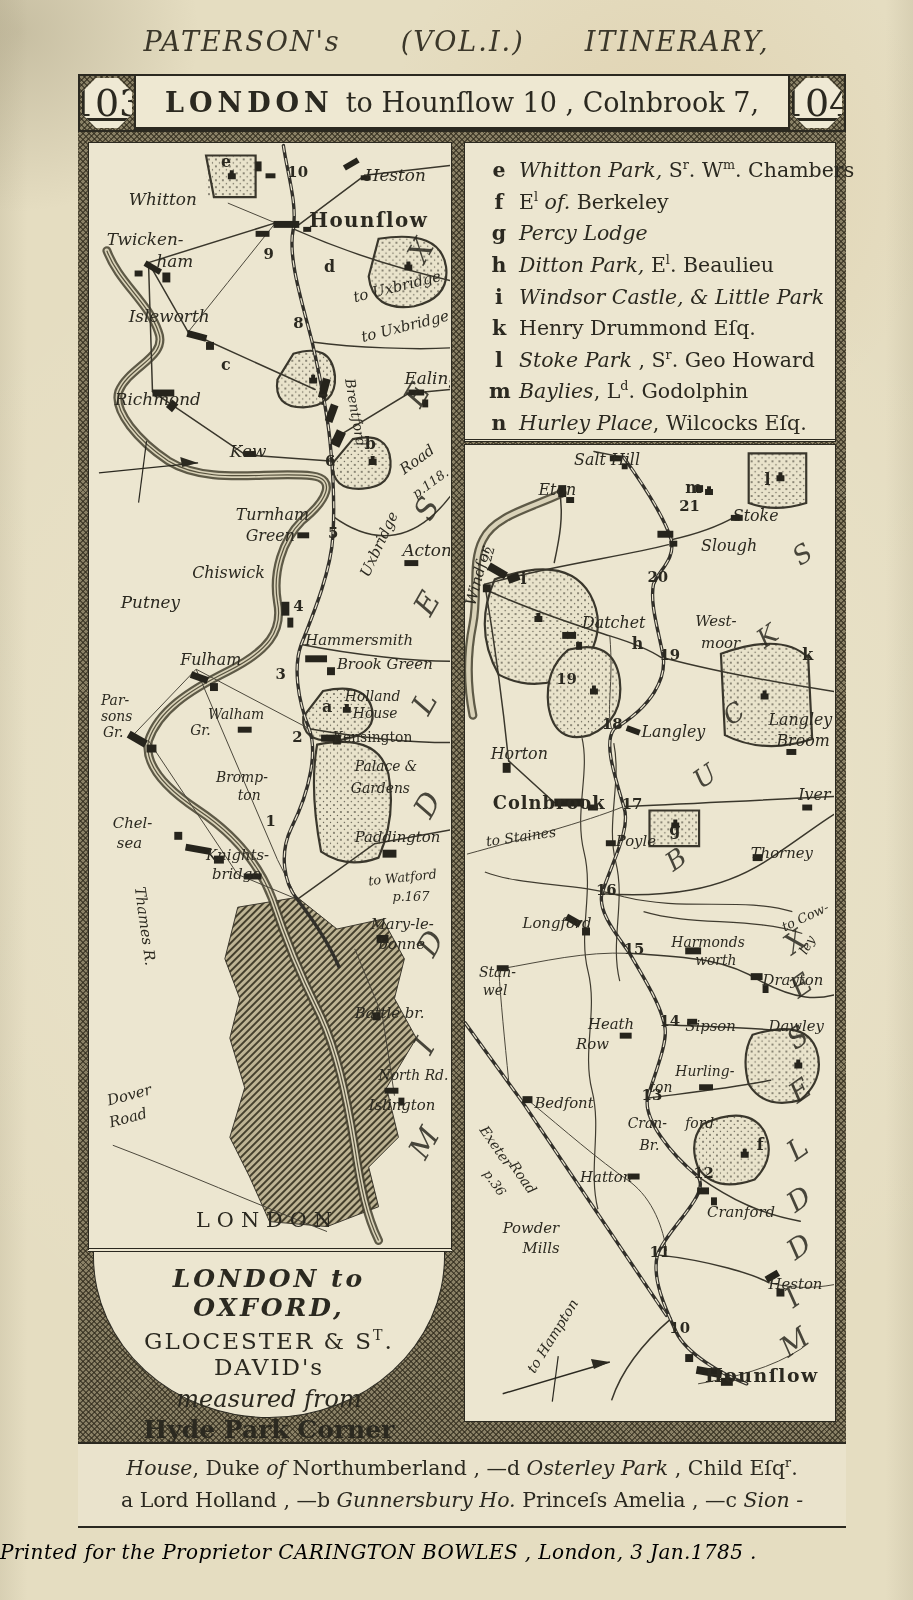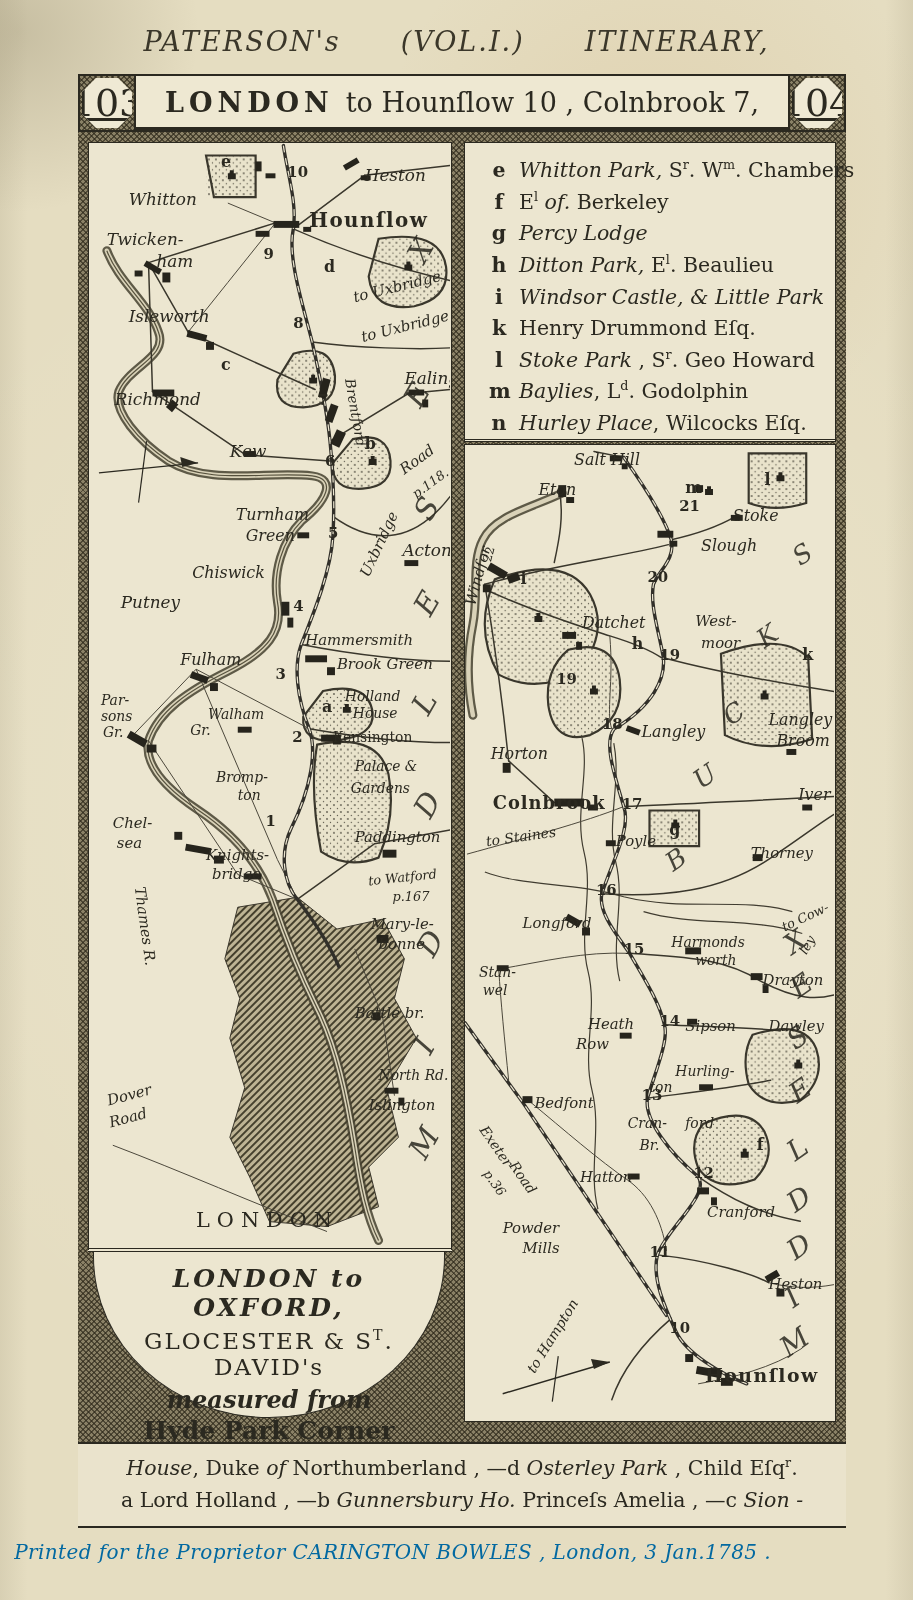--- a/index.html
+++ b/index.html
@@ -45,36 +45,36 @@
   #leftmap{left:10px;top:10px;width:364px;height:1110px;border-bottom:4px double #2b2920;}
   #cart{left:10px;top:1120px;width:364px;height:170px;background:none;border:none;}
   .semi{
     position:absolute;left:5px;top:0;width:352px;height:166px;background:#ece6d0;
     border-radius:0 0 180px 180px / 0 0 165px 165px;
     border:1.5px solid #2b2920;border-top:none;
     text-align:center;box-sizing:border-box;padding-top:12px;
   }
   .semi .l1{font-size:25px;letter-spacing:3px;font-weight:600;font-style:italic;}
   .semi .l2{font-size:23px;letter-spacing:2px;font-weight:400;margin-top:6px;}
-  .semi .l3{font-size:24px;font-style:italic;margin-top:5px;font-weight:bold;}
+  .semi .l3{font-size:24px;font-style:italic;margin-top:5px;}
   .semi .l4{font-size:25px;font-weight:600;margin-top:2px;}
   #legend{left:386px;top:10px;width:372px;height:300px;border-bottom:3px double #2b2920;padding:10px 0 0 24px;}
   .lrow{display:flex;gap:10px;font-size:20.5px;margin-top:3.2px;line-height:28.4px;white-space:nowrap;}
   .lrow .ltr{width:20px;text-align:center;flex:0 0 auto;font-weight:600;}
   .lrow .i, .i{font-style:italic;}
   sup{font-size:.62em;line-height:0;}
   #rightmap{left:386px;top:312px;width:372px;height:978px;}
   svg{display:block;}
   .annot{
     border-top:2px solid #2b2920;border-bottom:2px solid #2b2920;background:#eae3cc;
     padding:8px 18px 10px;text-align:center;font-size:20.5px;line-height:32px;
   }
   .imprint{
-    position:absolute;left:0;top:1540px;width:771px;text-align:right;
-    font-style:italic;font-size:20px;color:#0369a1;letter-spacing:.4px;
+    position:absolute;left:0;top:1540px;width:771px;text-align:left;
+    font-style:italic;font-size:20px;color:#000000;letter-spacing:.4px;
   }
   
   text{font-family:"DejaVu Serif","Liberation Serif",serif;fill:#2b2920;}
   .cty{opacity:.85;}
   .road{stroke:#32302a;stroke-width:3.4;fill:none;stroke-linecap:round;}
   .roadc{stroke:#ece6d0;stroke-width:1.2;fill:none;stroke-dasharray:7 6;}
   .sec{stroke:#3a372c;stroke-width:1.5;fill:none;stroke-linecap:round;}
   .lane{stroke:#4a463a;stroke-width:1;fill:none;}
   .riv1{stroke:#45412f;stroke-width:9;fill:none;stroke-linecap:round;opacity:.85;}
   .riv2{stroke:#d9d2b8;stroke-width:4.5;fill:none;stroke-linecap:round;}

